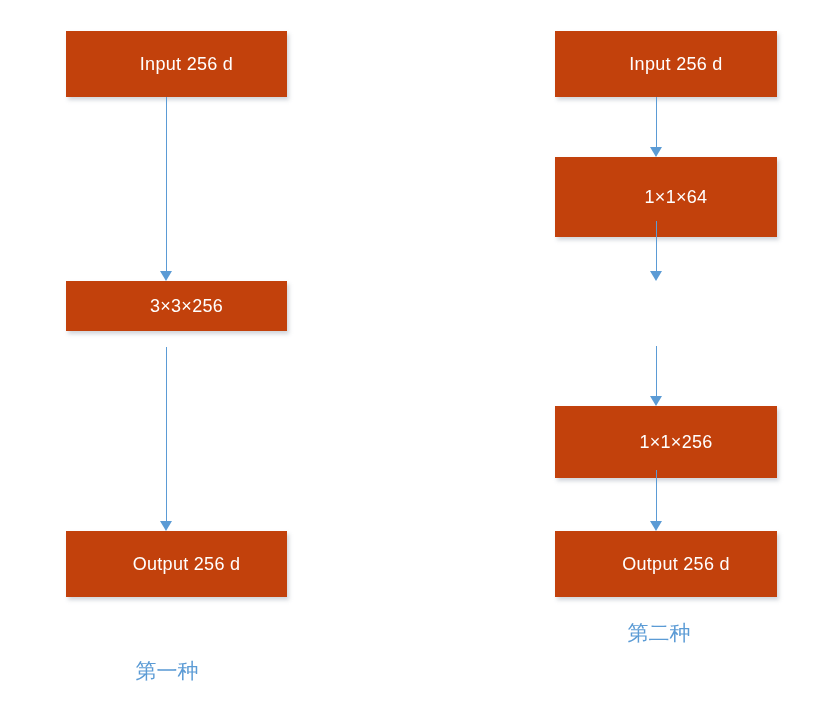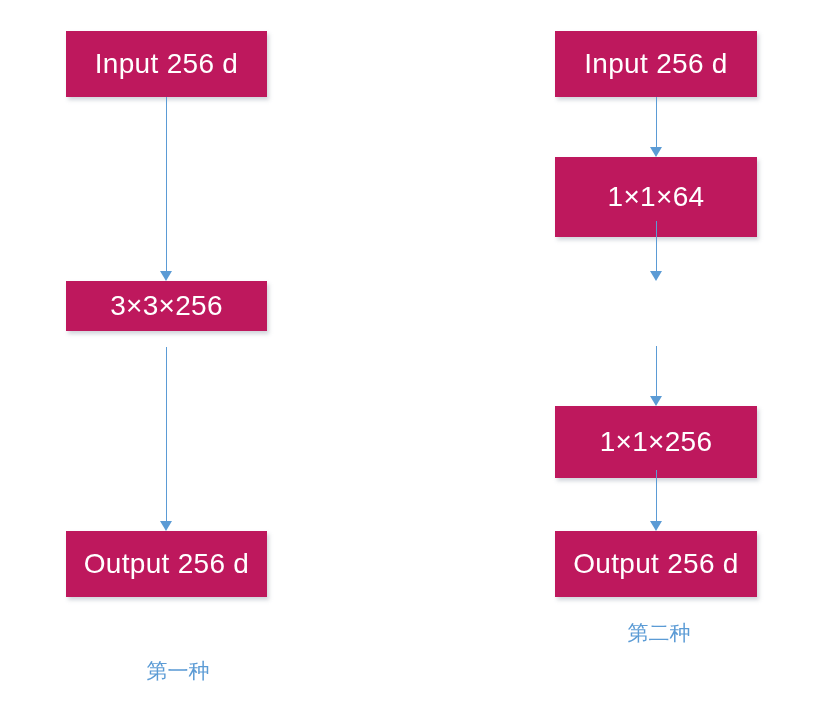--- a/index.html
+++ b/index.html
@@ -5,26 +5,27 @@
   html,body{margin:0;padding:0;background:#ffffff;}
   .canvas{
     position:relative;
     width:826px;height:707px;
     background:#ffffff;
     font-family:"Liberation Sans", sans-serif;
     overflow:hidden;
   }
   .node{
     position:absolute;
-    background:#be185d;
+    background:#c2410c;
     color:#ffffff;
     display:flex;align-items:center;justify-content:center;
-    font-size:28px;
+    font-size:18px;
     letter-spacing:0.3px;
     box-shadow:2px 3px 4px rgba(140,150,165,0.40);
+    padding-left:20px;
   }
   .arrow{position:absolute;width:13px;}
   .arrow .shaft{
     position:absolute;left:50%;top:0;bottom:9px;
     width:1.6px;margin-left:-0.8px;
     background:#5B9BD5;
   }
   .arrow .head{
     position:absolute;bottom:0;left:50%;margin-left:-6.5px;
     width:0;height:0;
@@ -55,21 +56,21 @@
 
   <div class="node" style="left:66px;top:281px;width:201px;height:50px">3×3×256</div>
 
   <div class="arrow" style="left:160px;top:347px;height:184px">
     <span class="shaft"></span>
     <span class="head"></span>
   </div>
 
   <div class="node" style="left:66px;top:531px;width:201px;height:66px">Output 256 d</div>
 
-  <div class="col-label" style="left:178px;top:657px">第一种</div>
+  <div class="col-label" style="left:167px;top:657px">第一种</div>
 
   <div class="node" style="left:555px;top:31px;width:202px;height:66px">Input 256 d</div>
 
   <div class="arrow" style="left:650px;top:97px;height:60px">
     <span class="shaft"></span>
     <span class="head"></span>
   </div>
 
   <div class="node" style="left:555px;top:157px;width:202px;height:80px">1×1×64</div>
 

